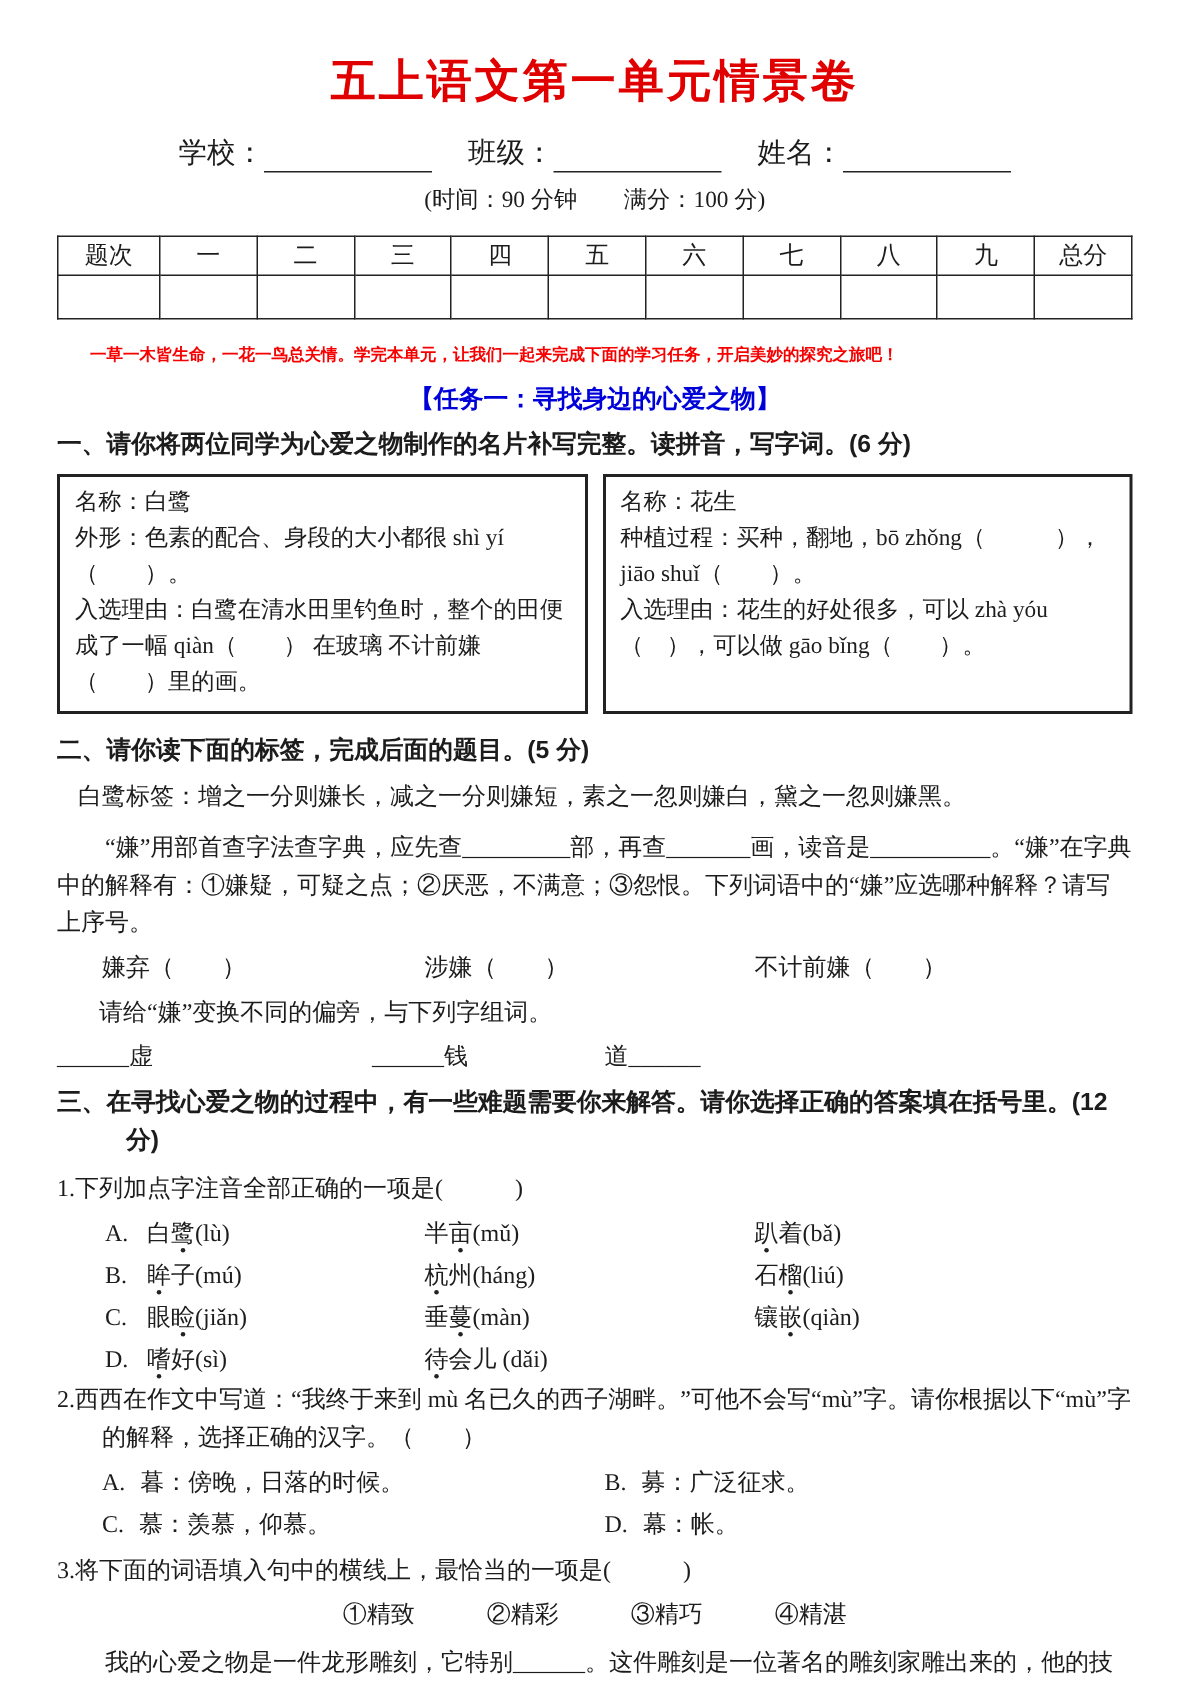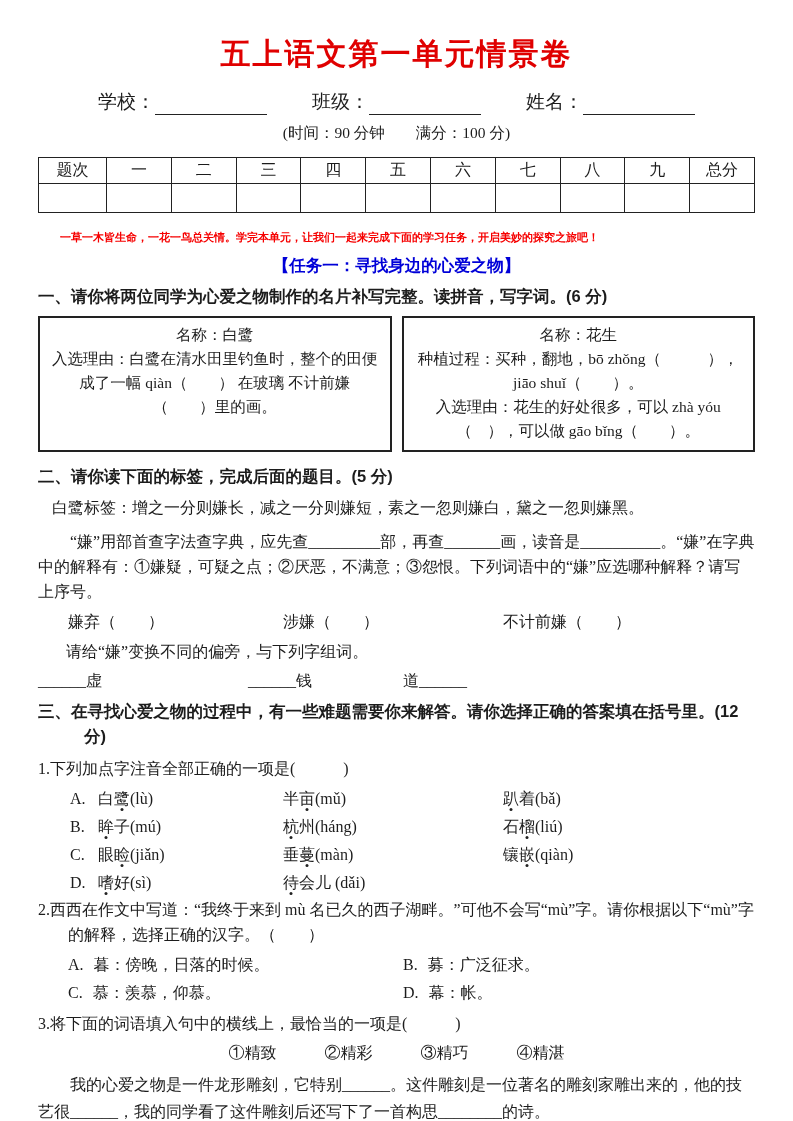--- a/index.html
+++ b/index.html
@@ -20,21 +20,21 @@
     text-align:center;
     font-size:30px;
     font-weight:bold;
     color:#e00000;
     letter-spacing:2px;
     margin-bottom:14px;
   }
   .info-row {
     display:flex;
     justify-content:center;
-    gap:45px;
+    gap:24px;
     font-size:19px;
     margin-bottom:8px;
   }
   .info-field { white-space:nowrap; }
   .uline {
     display:inline-block;
     width:112px;
     height:1.05em;
     border-bottom:1px solid #222;
     vertical-align:bottom;
@@ -81,21 +81,21 @@
   
   .sec-heading {
     font-family:"Liberation Sans","DejaVu Sans",sans-serif;
     font-weight:bold;
     font-size:16.5px;
     line-height:25px;
     margin-bottom:7px;
   }
   .sec-heading.hang { padding-left:46px; text-indent:-46px; }
   
-  .cards { display:flex; gap:10px; margin-bottom:12px;text-align:center; }
+  .cards { display:flex; gap:10px; margin-bottom:12px; }
   .card {
     flex:1;
     border:2px solid #222;
     padding:5px 10px 7px 10px;
     font-size:15.5px;
     line-height:24px;
     min-height:120px;
   }
   .card p { margin:0; }
   
@@ -201,20 +201,21 @@
 
   <p class="intro">一草一木皆生命，一花一鸟总关情。学完本单元，让我们一起来完成下面的学习任务，开启美妙的探究之旅吧！</p>
 
   <div class="task-header">【任务一：寻找身边的心爱之物】</div>
 
   <p class="sec-heading">一、请你将两位同学为心爱之物制作的名片补写完整。读拼音，写字词。(6 分)</p>
 
   <div class="cards">
     <div class="card">
         <p>名称：白鹭</p>
+        <p>外形：色素的配合、身段的大小都很 shì yí（　　）。</p>
         <p>入选理由：白鹭在清水田里钓鱼时，整个的田便成了一幅 qiàn（　　） 在玻璃 不计前嫌（　　）里的画。</p>
       </div>
     <div class="card">
         <p>名称：花生</p>
         <p>种植过程：买种，翻地，bō zhǒng（　　　），jiāo shuǐ（　　）。</p>
         <p>入选理由：花生的好处很多，可以 zhà yóu（　），可以做 gāo bǐng（　　）。</p>
       </div>
   </div>
 
   <p class="sec-heading">二、请你读下面的标签，完成后面的题目。(5 分)</p>

